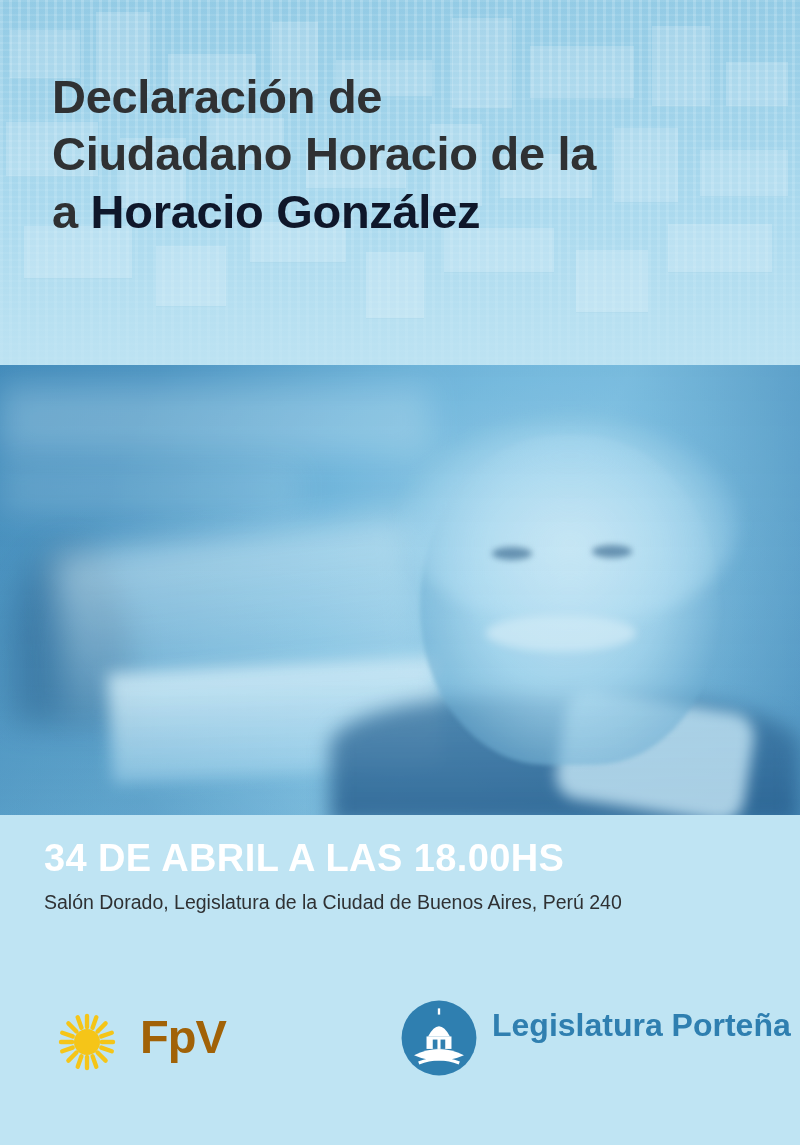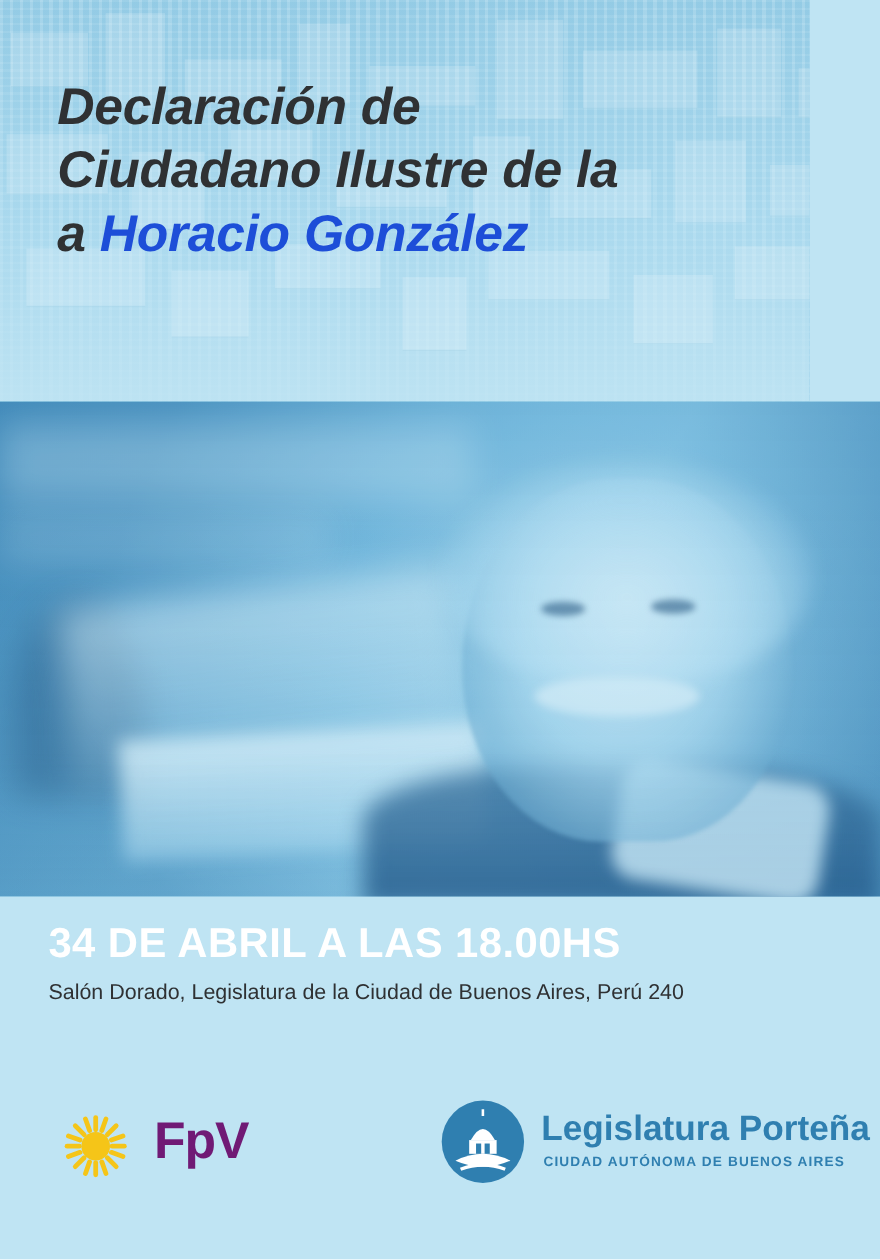--- a/index.html
+++ b/index.html
@@ -15,25 +15,24 @@
     width: 800px;
     height: 1145px;
     background: #bfe4f3;
     overflow: hidden;
   }
 
   
   .top-band {
     position: absolute;
     left: 0; top: 0;
-    width: 736px;
+    width: 800px;
     height: 365px;
     overflow: hidden;
     background: #a9d9ee;
-    font-style: italic;
   }
   .city-art {
     position: absolute;
     inset: 0;
     background:
       linear-gradient(180deg, rgba(150,205,230,0.55) 0%, rgba(178,222,241,0.75) 55%, rgba(191,228,243,0.95) 100%),
       repeating-linear-gradient(90deg, rgba(255,255,255,0.30) 0px, rgba(255,255,255,0.30) 3px, rgba(130,190,220,0.30) 3px, rgba(130,190,220,0.30) 9px),
       repeating-linear-gradient(180deg, rgba(255,255,255,0.22) 0px, rgba(255,255,255,0.22) 2px, rgba(120,185,218,0.20) 2px, rgba(120,185,218,0.20) 7px),
       #9ed2ea;
   }
@@ -60,21 +59,21 @@
     line-height: 1.22;
     color: #2f3133;
     font-weight: 700;
     letter-spacing: -0.3px;
     white-space: nowrap;
   }
   .title-line.last {
     color: #2f3133;
   }
   .title-highlight {
-    color: #1d4ed8;
+    color: #0f172a;
     font-weight: 700;
   }
 
   
   .photo-band {
     position: absolute;
     left: 0;
     top: 365px;
     width: 800px;
     height: 450px;
@@ -227,21 +226,21 @@
     position: absolute;
     left: 0; top: 8px;
     width: 62px; height: 62px;
   }
   .fpv-text {
     position: absolute;
     left: 84px;
     top: 6px;
     font-size: 47px;
     font-weight: 700;
-    color: #701a75;
+    color: #a16207;
     letter-spacing: -1px;
   }
   .leg-logo {
     position: absolute;
     left: 400px;
     top: 14px;
     width: 360px;
     height: 92px;
   }
   .leg-emblem {
@@ -298,21 +297,21 @@
       <i style="left:156px; top:246px; width:70px;  height:60px;"></i>
       <i style="left:250px; top:222px; width:96px;  height:40px;"></i>
       <i style="left:366px; top:252px; width:58px;  height:66px;"></i>
       <i style="left:444px; top:228px; width:110px; height:44px;"></i>
       <i style="left:576px; top:250px; width:72px;  height:62px;"></i>
       <i style="left:668px; top:224px; width:104px; height:48px;"></i>
     </div>
 
     <div class="title-wrap">
       <div class="title-line">Declaración de</div>
-      <div class="title-line">Ciudadano Ilustre de la</div>
+      <div class="title-line">Ciudadano Horacio de la</div>
       <div class="title-line last"><span>a </span><span class="title-highlight">Horacio González</span></div>
     </div>
   </div>
 
   <div class="photo-band">
     <div class="photo-bg"></div>
     <div class="blur-shape shelf-1"></div>
     <div class="blur-shape shelf-2"></div>
     <div class="blur-shape bust"></div>
     <div class="blur-shape desk-light"></div>
@@ -366,17 +365,16 @@
         <circle cx="50" cy="50" r="48" fill="#2f7fb0"></circle>
         <path d="M50 20 L50 12" stroke="#ffffff" stroke-width="3"></path>
         <path d="M36 48 q14 -26 28 0 z" fill="#ffffff"></path>
         <rect x="34" y="48" width="32" height="16" fill="#ffffff"></rect>
         <rect x="42" y="52" width="6" height="12" fill="#2f7fb0"></rect>
         <rect x="52" y="52" width="6" height="12" fill="#2f7fb0"></rect>
         <path d="M18 72 q32 -16 64 0 q-32 14 -64 0 z" fill="#ffffff"></path>
         <path d="M24 82 q26 -10 52 0" stroke="#ffffff" stroke-width="4" fill="none"></path>
       </svg>
       <div class="leg-name">Legislatura Porteña</div>
-      <div class="leg-sub">CIUDAD AUTÓNOMA DE BUENOS AIRES</div>
     </div>
 
   </div>
 </div>
 
 </body></html>

